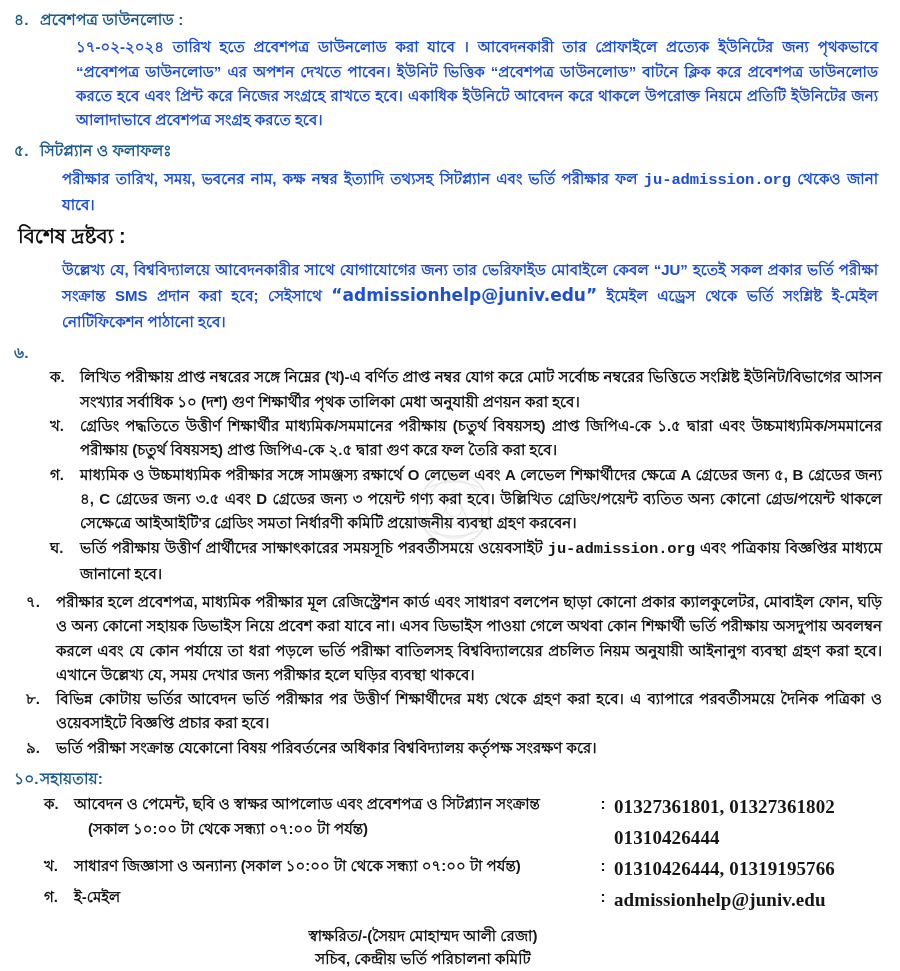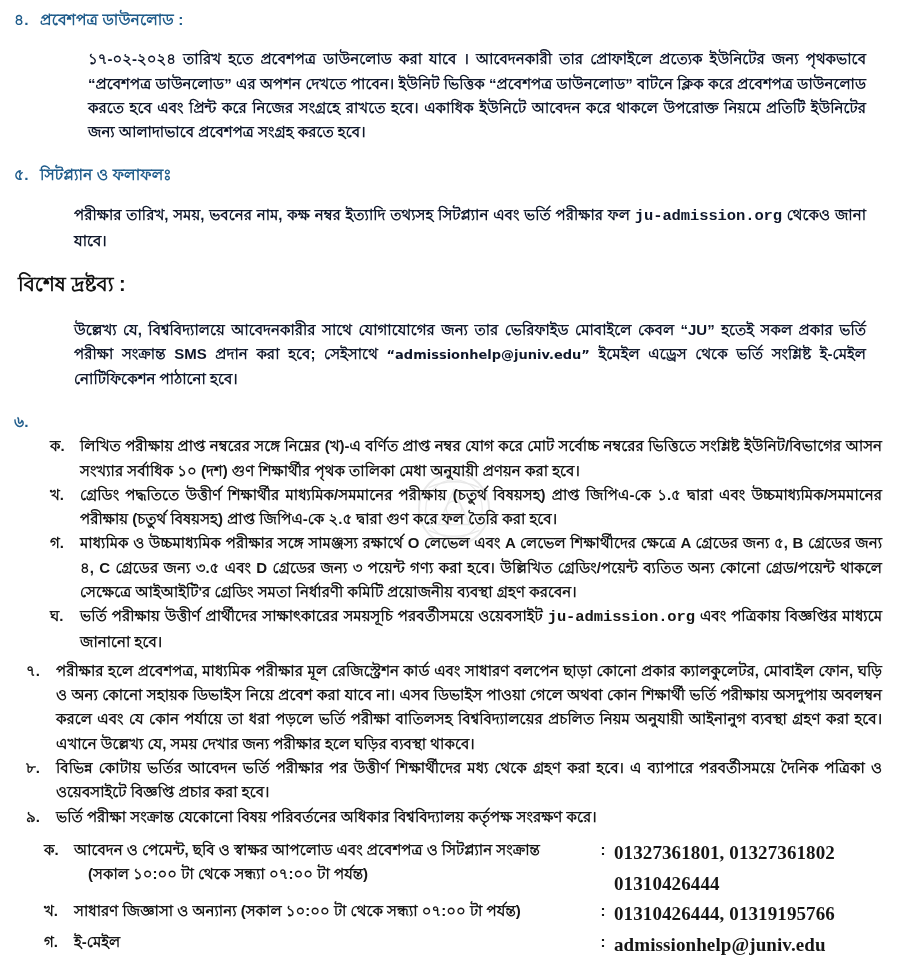--- a/index.html
+++ b/index.html
@@ -55,24 +55,24 @@
     margin: 0 0 1px 0;
   }
   .sec-head .num {
     min-width: 26px;
     flex: 0 0 auto;
   }
 
   .para {
     font-size: 15px;
     line-height: 1.62;
-    color: #0f172a;
+    color: #1d4ed8;
     text-align: justify;
     text-justify: inter-word;
-    margin: 16px;
+    margin: 4px;
     padding-left: 58px;
     padding-right: 4px;
     font-weight: 600;
   }
   .para.indent-less { padding-left: 44px; }
 
   .note-title {
     font-size: 20px;
     font-weight: 700;
     color: #111111;
@@ -170,21 +170,21 @@
   .signature .ln { display: block; }
   .url {
     font-family: Liberation Mono, monospace;
     font-weight: 700;
     font-size: 15.5px;
     letter-spacing: -.1px;
   }
   .mono-mail {
     font-family: "DejaVu Sans", "Liberation Sans", sans-serif;
     font-weight: 700;
-    font-size: 13px;
+    font-size: 17px;
   }
   .lat { font-family: "Liberation Sans", sans-serif; font-weight: 700; }
 
   .spacer-sm { height: 3px; }
   .spacer-md { height: 7px; }
 </style>
 </head>
 <body>
 
 <div class="page">
@@ -266,20 +266,24 @@
     </div>
 
     <div class="numrow">
       <span class="marker">৯.</span>
       <span class="body">ভর্তি পরীক্ষা সংক্রান্ত যেকোনো বিষয় পরিবর্তনের অধিকার বিশ্ববিদ্যালয় কর্তৃপক্ষ সংরক্ষণ করে।</span>
     </div>
 
     <div class="spacer-md"></div>
 
     <section class="sec">
+      <div class="sec-head">
+        <span class="num">১০.</span>
+        <span>সহায়তায়:</span>
+      </div>
 
       <table class="support-table">
         <tbody>
           <tr>
             <td class="c-marker">ক.</td>
             <td class="c-label">
               <span>আবেদন ও পেমেন্ট, ছবি ও স্বাক্ষর আপলোড এবং প্রবেশপত্র ও সিটপ্ল্যান সংক্রান্ত</span>
               <span class="sub-line">(সকাল ১০:০০ টা থেকে সন্ধ্যা ০৭:০০ টা পর্যন্ত)</span>
             </td>
             <td class="c-colon">:</td>

